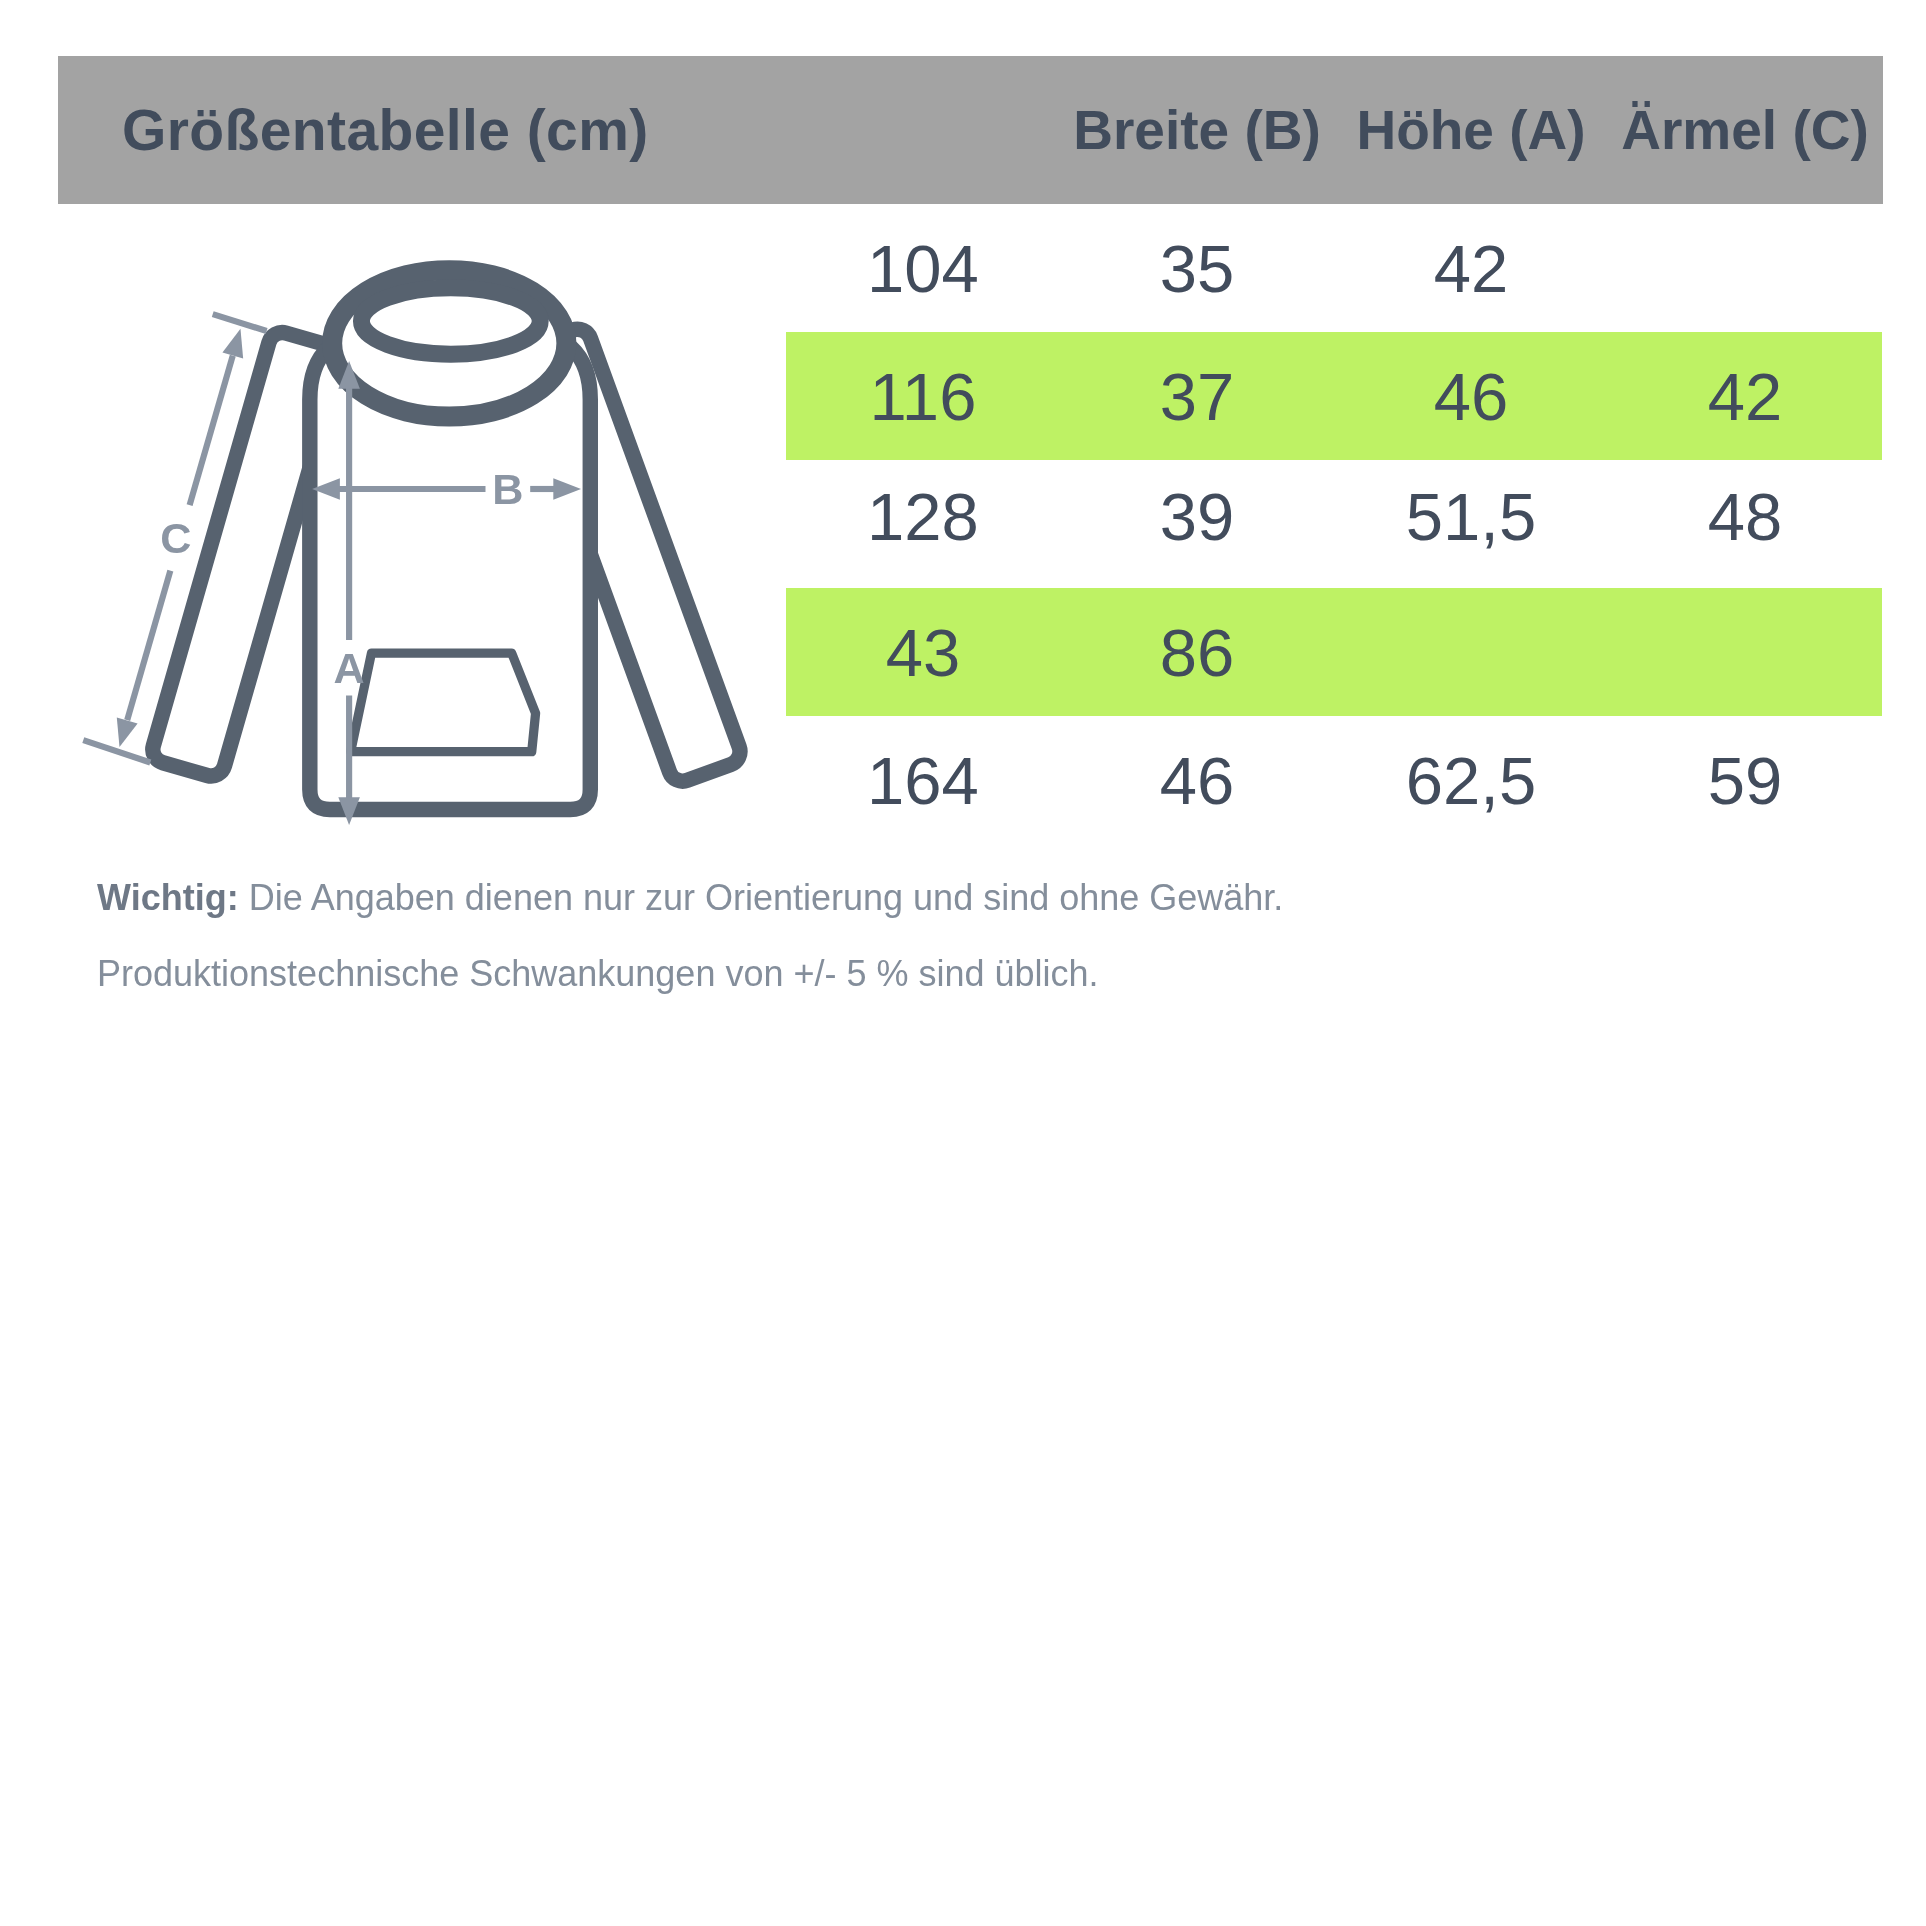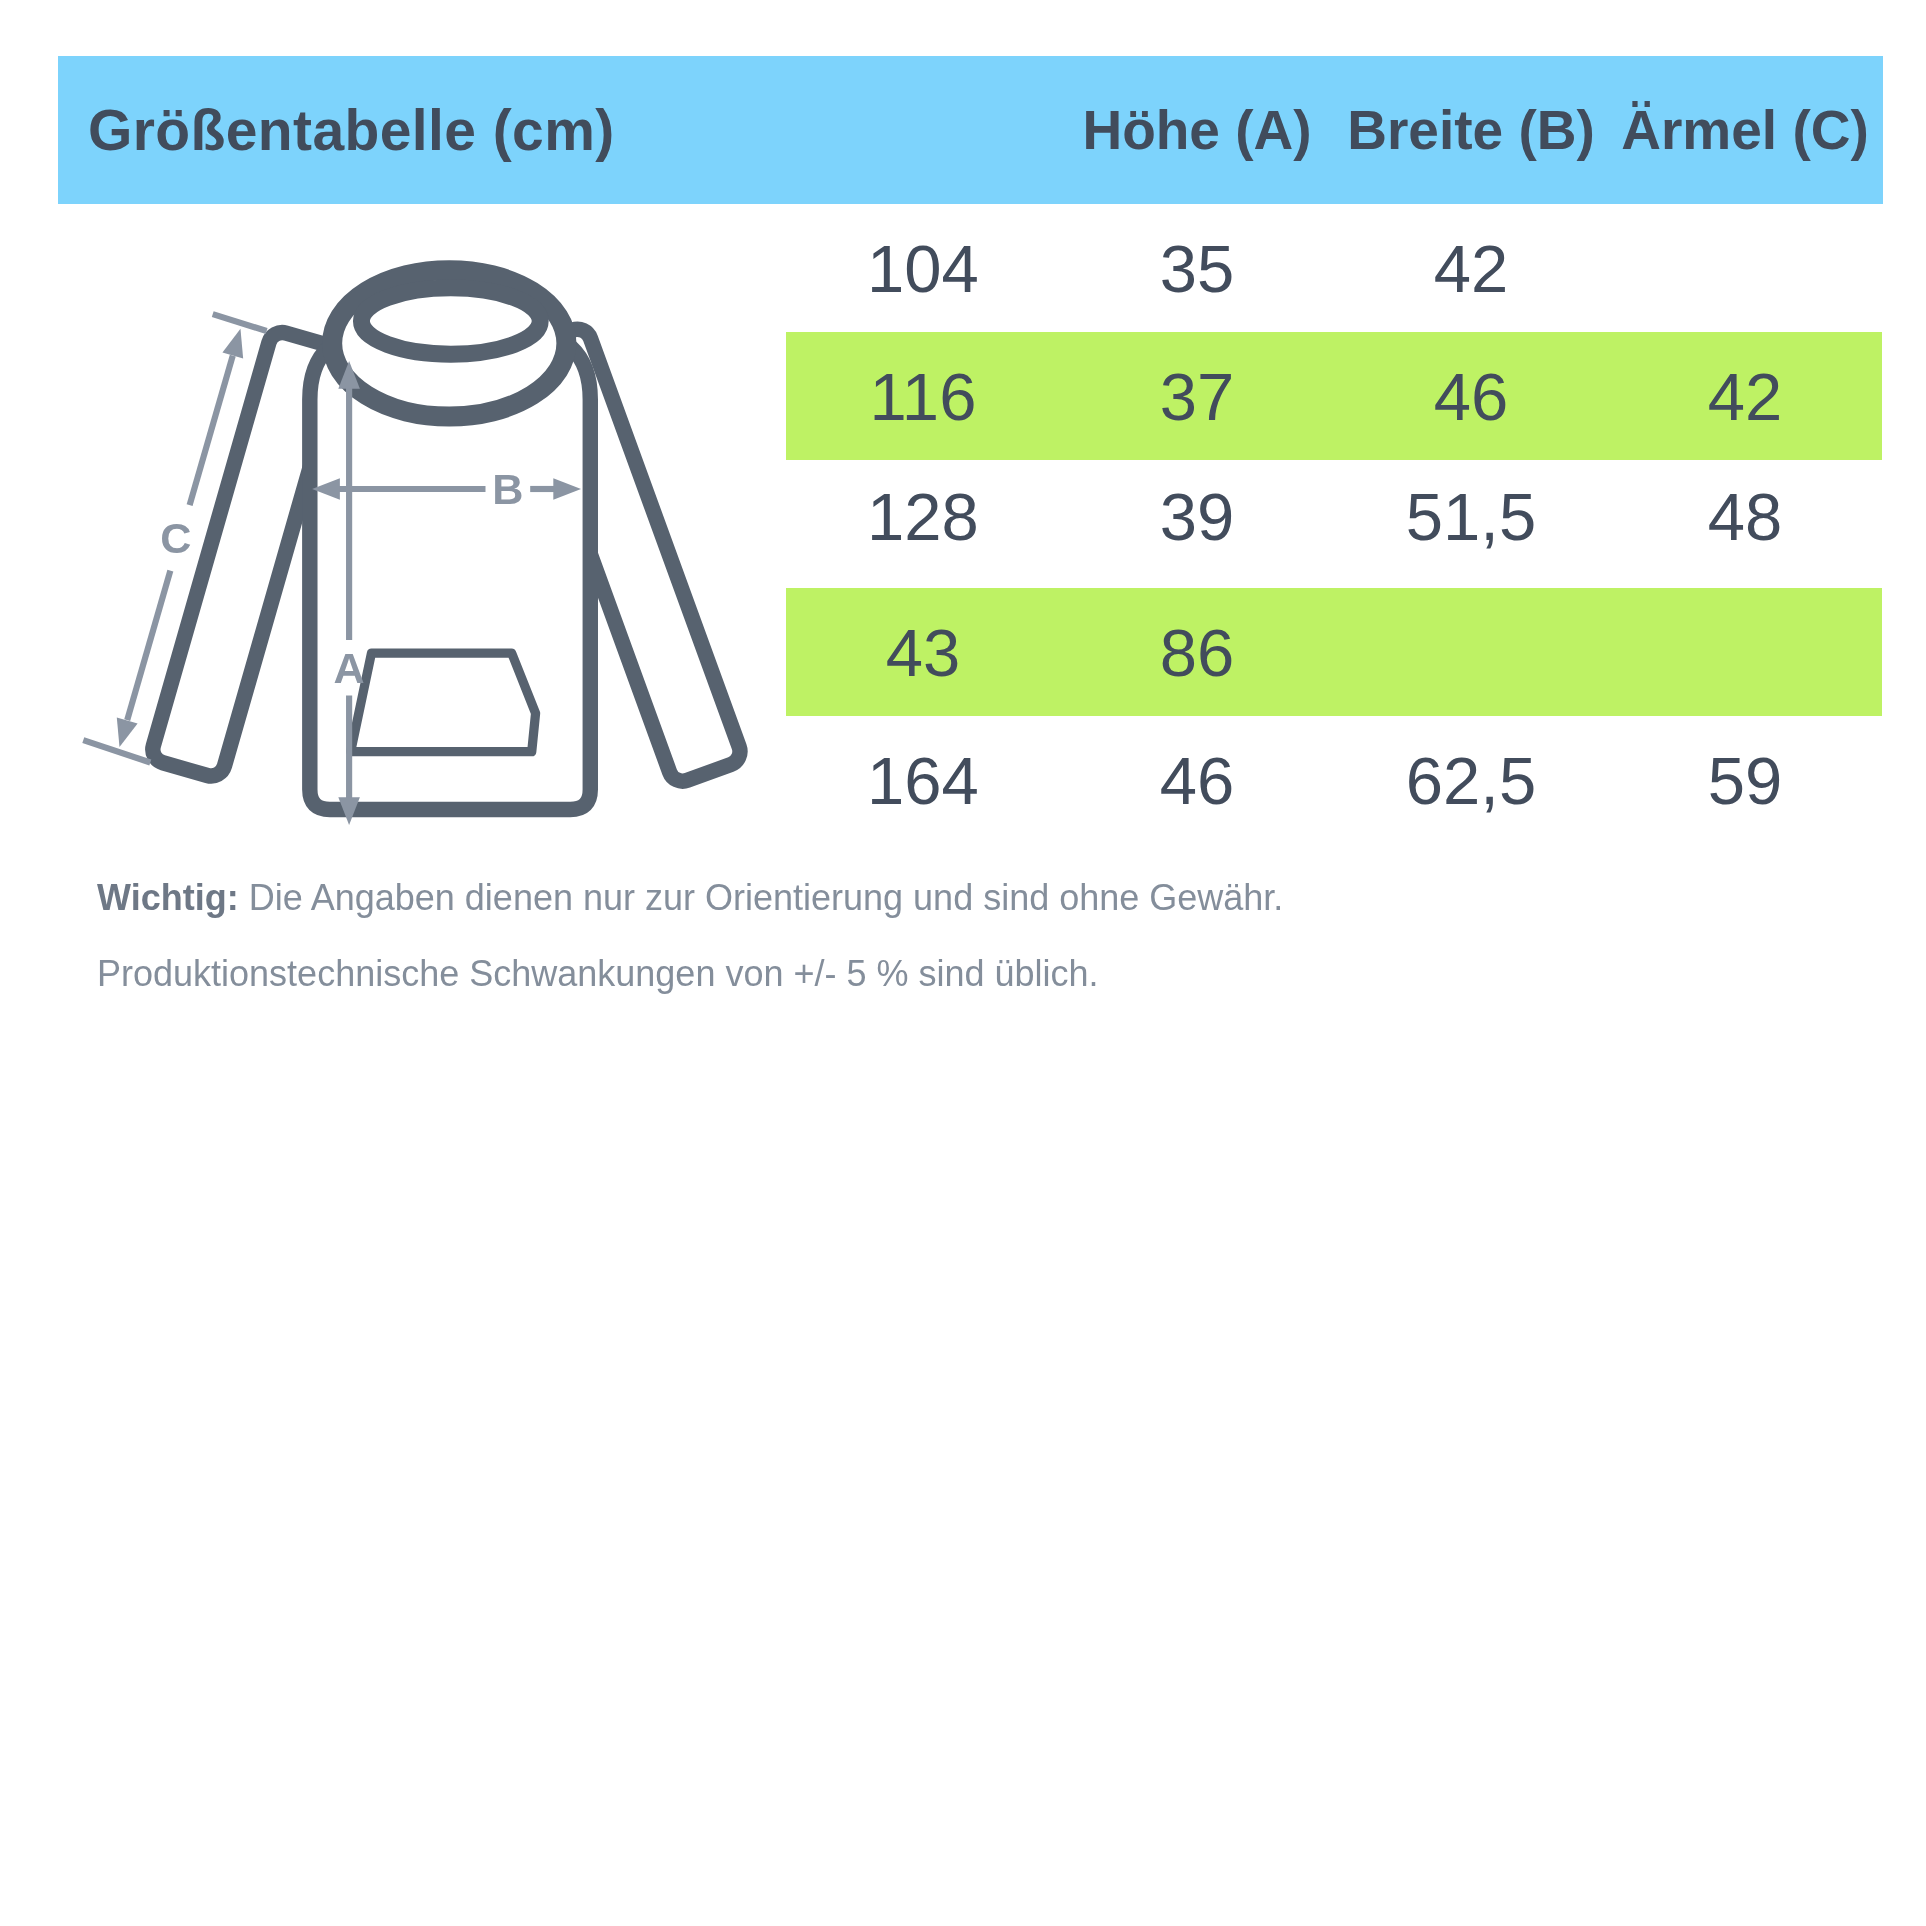--- a/index.html
+++ b/index.html
@@ -14,24 +14,24 @@
     height: 1926px;
     background: #ffffff;
     overflow: hidden;
   }
 
   
   .header-bar {
     position: absolute;
     left: 58px; top: 56px;
     width: 1825px; height: 148px;
-    background: #7dd3fc;
+    background: #a3a3a3;
     display: flex;
     align-items: center;
-    padding-left: 30px;
+    padding-left: 64px;
   }
   .chart-title {
     font-size: 57px;
     font-weight: 700;
     color: #414c5c;
     letter-spacing: 0.4px;
   }
   .header-cols {
     position: absolute;
     left: 786px; top: 56px;
@@ -104,22 +104,22 @@
 </head>
 <body>
 
 <div class="stage">
 
   <div class="header-bar">
     <span class="chart-title">Größentabelle (cm)</span>
   </div>
   <div class="header-cols">
     <div class="hcell"></div>
+    <div class="hcell">Breite (B)</div>
     <div class="hcell">Höhe (A)</div>
-    <div class="hcell">Breite (B)</div>
     <div class="hcell">Ärmel (C)</div>
   </div>
 
   <div class="t-row" style="top:204px">
     <div class="cell">104</div>
     <div class="cell">35</div>
     <div class="cell">42</div>
   </div>
   <div class="t-row striped" style="top:332px">
     <div class="cell">116</div>

